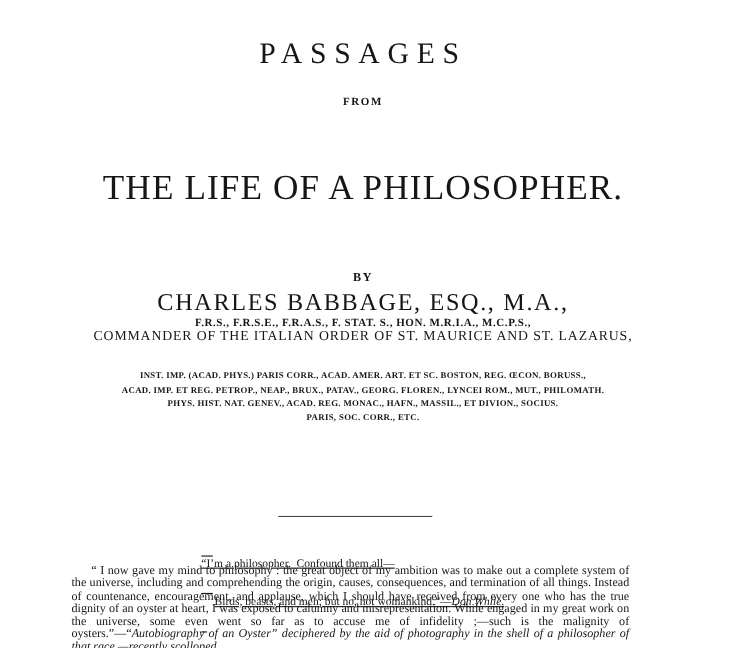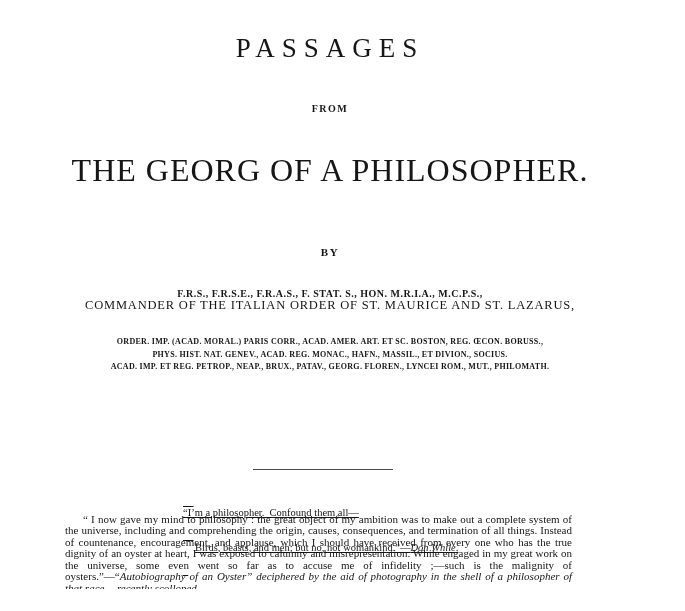--- a/index.html
+++ b/index.html
@@ -16,21 +16,21 @@
     background: #ffffff;
     overflow: hidden;
   }
   
   .c {
     position: absolute;
     left: 40px; width: 580px;
     text-align: center;
   }
   .title      { top: 33px;  font-size: 27px;  letter-spacing: 7px;  }
-  .from-label { top: 103px; font-size: 10px;  font-weight: bold; letter-spacing: 1.5px; }
+  .from-label { top: 87px; font-size: 10px;  font-weight: bold; letter-spacing: 1.5px; }
   .subtitle   { top: 152px; font-size: 32px;  letter-spacing: 1px;  }
   .by-label   { top: 246px; font-size: 11px;   font-weight: bold; letter-spacing: 1.5px; }
   .author     { top: 262px; font-size: 22px;  letter-spacing: 1.5px; }
   .honors     { top: 288px; font-size: 10px;  font-weight: bold; letter-spacing: 0.5px; }
   .commander  { top: 298px; font-size: 12.5px; letter-spacing: 0.8px; }
   .memberships{ top: 336px; font-size: 8px;   font-weight: bold; letter-spacing: 0.3px; line-height: 12.5px; }
   .rule {
     position: absolute;
     top: 469px; left: 253px;
     width: 140px; height: 1px;
@@ -63,33 +63,35 @@
 </style>
 </head>
 <body>
 
 <div class="page">
 
   <div class="c title">PASSAGES</div>
 
   <div class="c from-label">FROM</div>
 
-  <div class="c subtitle">THE GEORG OF A PHILOSOPHER.</div>
+  <div class="c subtitle">THE LIFE OF A PHILOSOPHER.</div>
 
   <div class="c by-label">BY</div>
 
+  <div class="c author">CHARLES BABBAGE, ESQ., M.A.,</div>
 
   <div class="c honors">F.R.S., F.R.S.E., F.R.A.S., F. STAT. S., HON. M.R.I.A., M.C.P.S.,</div>
 
   <div class="c commander">COMMANDER OF THE ITALIAN ORDER OF ST. MAURICE AND ST. LAZARUS,</div>
 
   <div class="c memberships">
-    <div>ORDER. IMP. (ACAD. MORAL.) PARIS CORR., ACAD. AMER. ART. ET SC. BOSTON, REG. ŒCON. BORUSS.,</div>
+    <div>INST. IMP. (ACAD. PHYS.) PARIS CORR., ACAD. AMER. ART. ET SC. BOSTON, REG. ŒCON. BORUSS.,</div>
+    <div>ACAD. IMP. ET REG. PETROP., NEAP., BRUX., PATAV., GEORG. FLOREN., LYNCEI ROM., MUT., PHILOMATH.</div>
     <div>PHYS. HIST. NAT. GENEV., ACAD. REG. MONAC., HAFN., MASSIL., ET DIVION., SOCIUS.</div>
-    <div>ACAD. IMP. ET REG. PETROP., NEAP., BRUX., PATAV., GEORG. FLOREN., LYNCEI ROM., MUT., PHILOMATH.</div>
+    <div>PARIS, SOC. CORR., ETC.</div>
   </div>
 
   <div class="rule"></div>
 
   <div class="epigraph">
     <div class="l1">“I’m a philosopher.  Confound them all—</div>
     <div class="l2"><span>Birds, beasts, and men; but no, not womankind.”—</span><span class="it">Don While</span><span>.</span></div>
   </div>
 
   <p class="body-par"><span>“ I now gave my mind to philosophy : the great object of my ambition was to make out a complete system of the universe, including and comprehending the origin, causes, consequences, and termination of all things.  Instead of countenance, encouragement, and applause, which I should have received from every one who has the true dignity of an oyster at heart, I was exposed to calumny and misrepresentation.  While engaged in my great work on the universe, some even went so far as to accuse me of infidelity ;—such is the malignity of oysters.”—“</span><span class="it">Autobiography of an Oyster” deciphered by the aid of photography in the shell of a philosopher of that race,—recently scolloped.</span></p>

